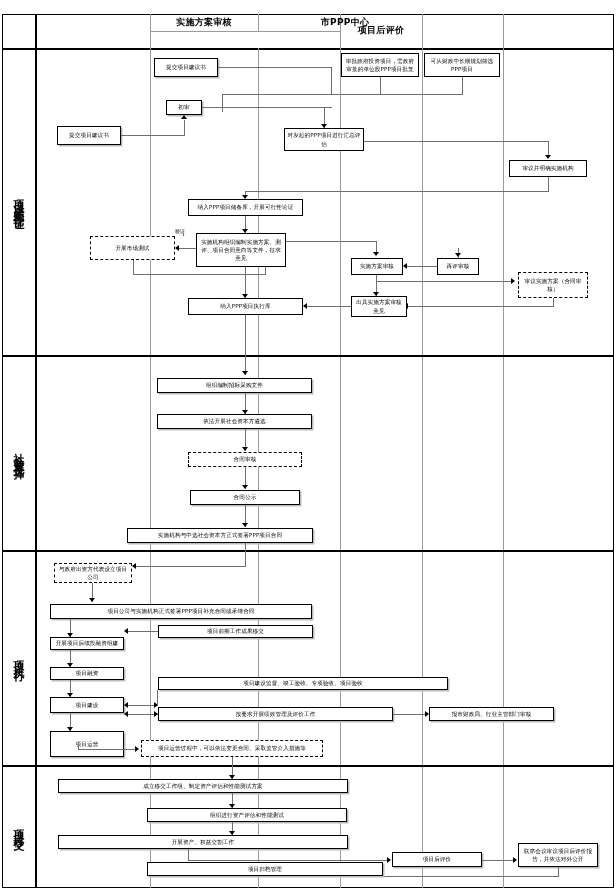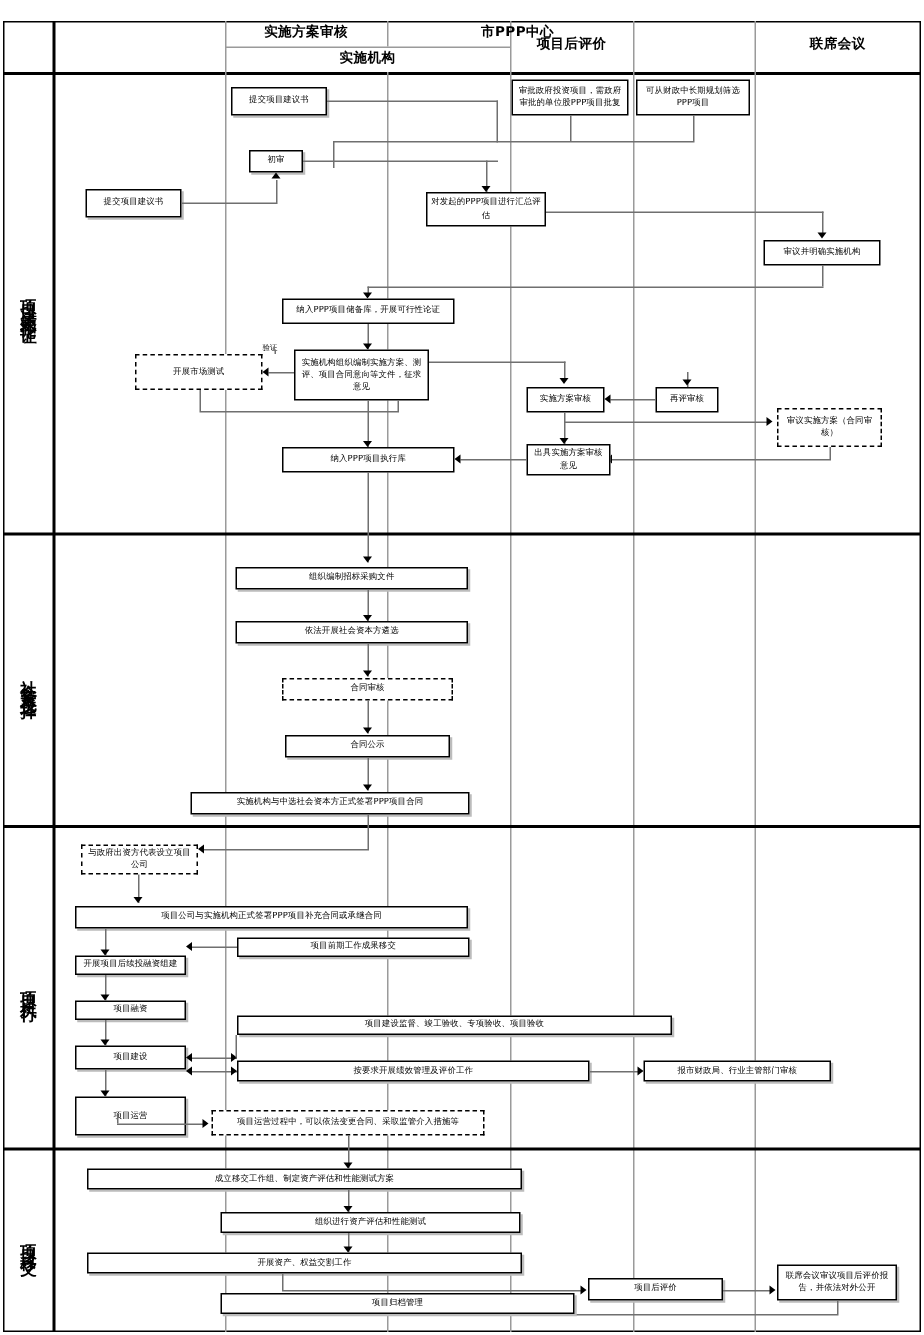--- a/index.html
+++ b/index.html
@@ -85,23 +85,21 @@
   <div class="vline-strong" style="left:35px;top:14px;height:874px;"></div>
   <div class="vline" style="left:150px;top:14px;height:874px;"></div>
   <div class="vline" style="left:258px;top:14px;height:17px;"></div>
   <div class="vline" style="left:258px;top:48px;height:840px;"></div>
   <div class="vline" style="left:340px;top:14px;height:874px;"></div>
   <div class="vline" style="left:422px;top:14px;height:874px;"></div>
   <div class="vline" style="left:503px;top:14px;height:874px;"></div>
 
   <div class="hdr" style="left:150px;top:14px;width:108px;height:17px;">实施方案审核</div>
   <div class="hdr" style="left:258px;top:14px;width:82px;height:17px;padding-left:46px;">市PPP中心</div>
-  <div class="hdr" style="left:150px;top:31px;width:190px;height:17px;">实施机构</div>
   <div class="hdr" style="left:340px;top:14px;width:82px;height:34px;">项目后评价</div>
-  <div class="hdr" style="left:503px;top:14px;width:111px;height:34px;">联席会议</div>
 
   <div class="hline-strong" style="left:2px;top:355px;width:612px;"></div>
   <div class="hline-strong" style="left:2px;top:550px;width:612px;"></div>
   <div class="hline-strong" style="left:2px;top:765px;width:612px;"></div>
 
   <div class="stage" style="left:2px;top:48px;width:33px;height:307px;">项目决策和论证</div>
   <div class="stage" style="left:2px;top:355px;width:33px;height:195px;">社会资本选择</div>
   <div class="stage" style="left:2px;top:550px;width:33px;height:215px;">项目执行</div>
   <div class="stage" style="left:2px;top:765px;width:33px;height:123px;">项目移交</div>
 

